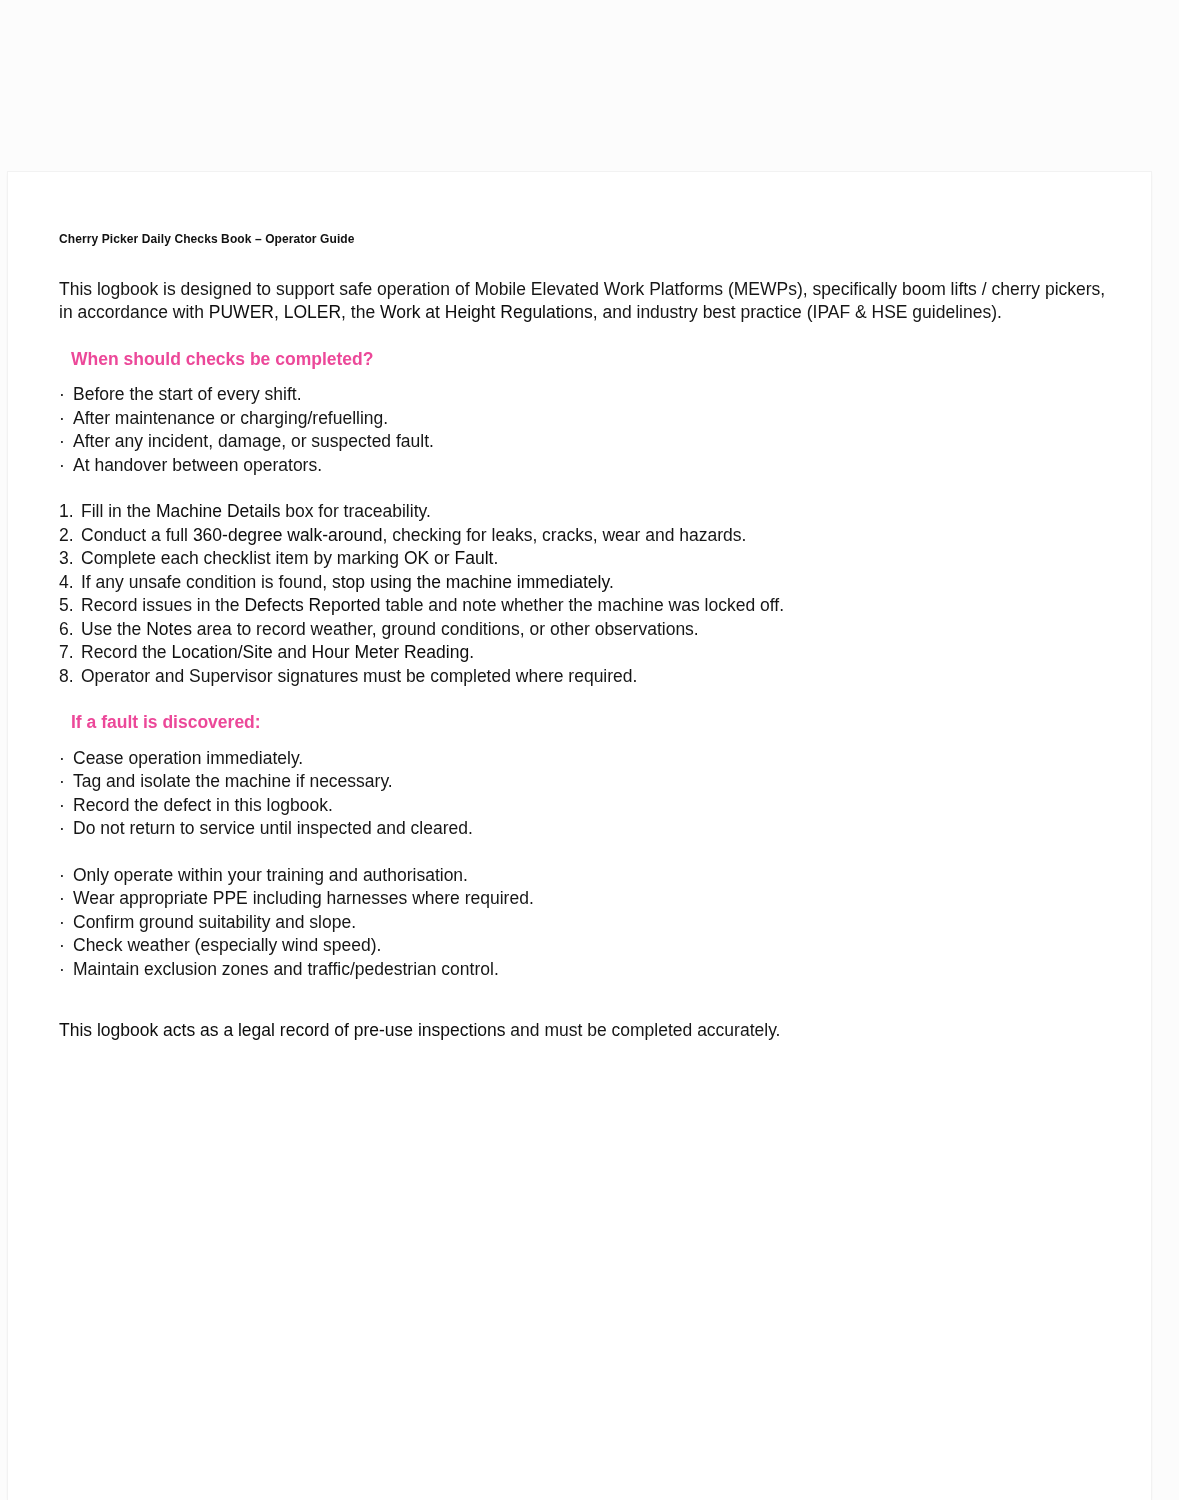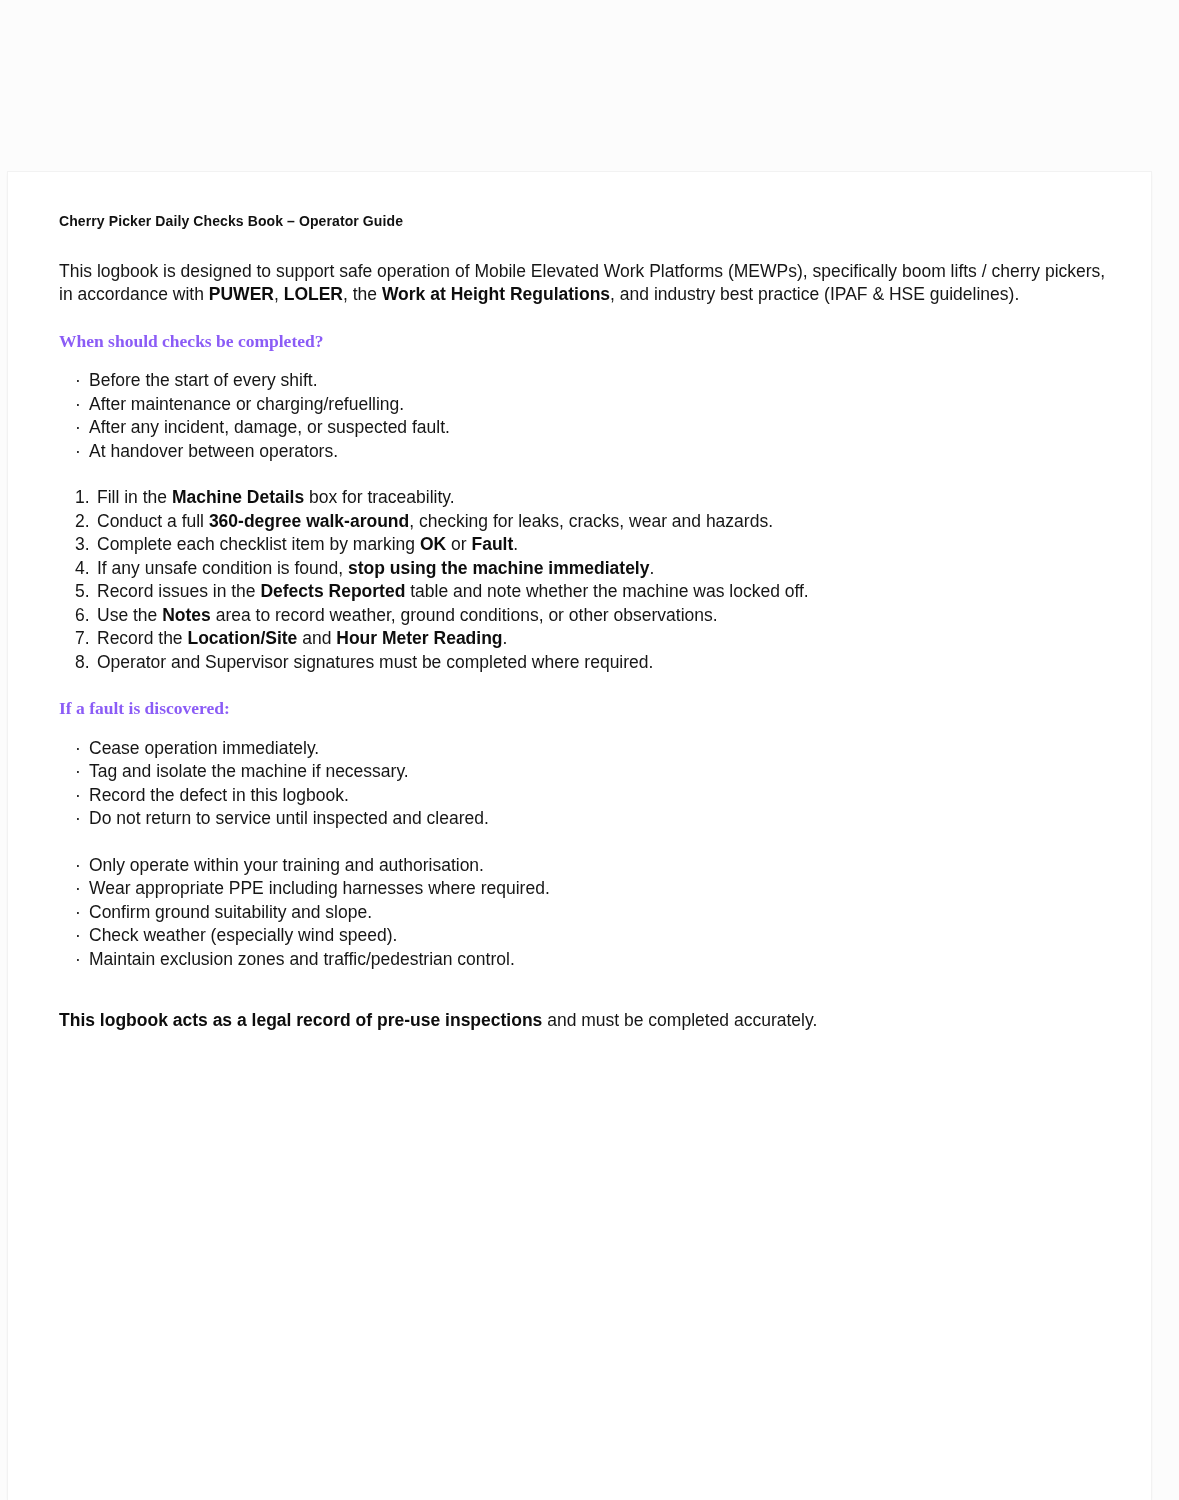--- a/index.html
+++ b/index.html
@@ -35,51 +35,50 @@
   }
 
   #page-body {
     position: absolute;
     left: 51px;
     top: 38px;
     width: 1055px;
   }
 
   .doc-title {
-    font-size: 14px;
+    font-size: 12px;
     font-weight: bold;
     color: #111111;
     letter-spacing: 0.1px;
     line-height: 23.5px;
-    margin: 0 0 26px 0;
+    margin: 18px 0 26px 0;
   }
 
   .para {
     font-size: 17.5px;
     line-height: 23.5px;
     color: #161616;
     margin: 0;
   }
 
   .section {
     margin-top: 23px;
   }
 
   .section-heading {
     font-size: 17.5px;
     font-weight: bold;
     line-height: 23.5px;
-    color: #8b5cf6;
-    margin: 0;
-    font-family: Liberation Serif, serif;
+    color: #ec4899;
+    margin: 12px;
   }
 
   .list {
     list-style: none;
-    margin: 16px;
+    margin: 0;
     padding: 0;
   }
 
   .list-item {
     font-size: 17.5px;
     line-height: 23.5px;
     color: #161616;
     margin: 0;
     white-space: nowrap;
   }
@@ -94,21 +93,21 @@
     width: 22px;
   }
 
   .closing {
     margin-top: 38px;
     font-size: 17.5px;
     line-height: 23.5px;
     color: #161616;
   }
 
-  b, strong { font-weight: bold; color: #0d0d0d; }
+  b, strong { font-weight: normal; color: #0d0d0d; }
 </style>
 </head>
 <body>
 
 <div id="viewer">
   <div id="page">
     <div id="page-body">
 
       <h1 class="doc-title">Cherry Picker Daily Checks Book – Operator Guide</h1>
 

